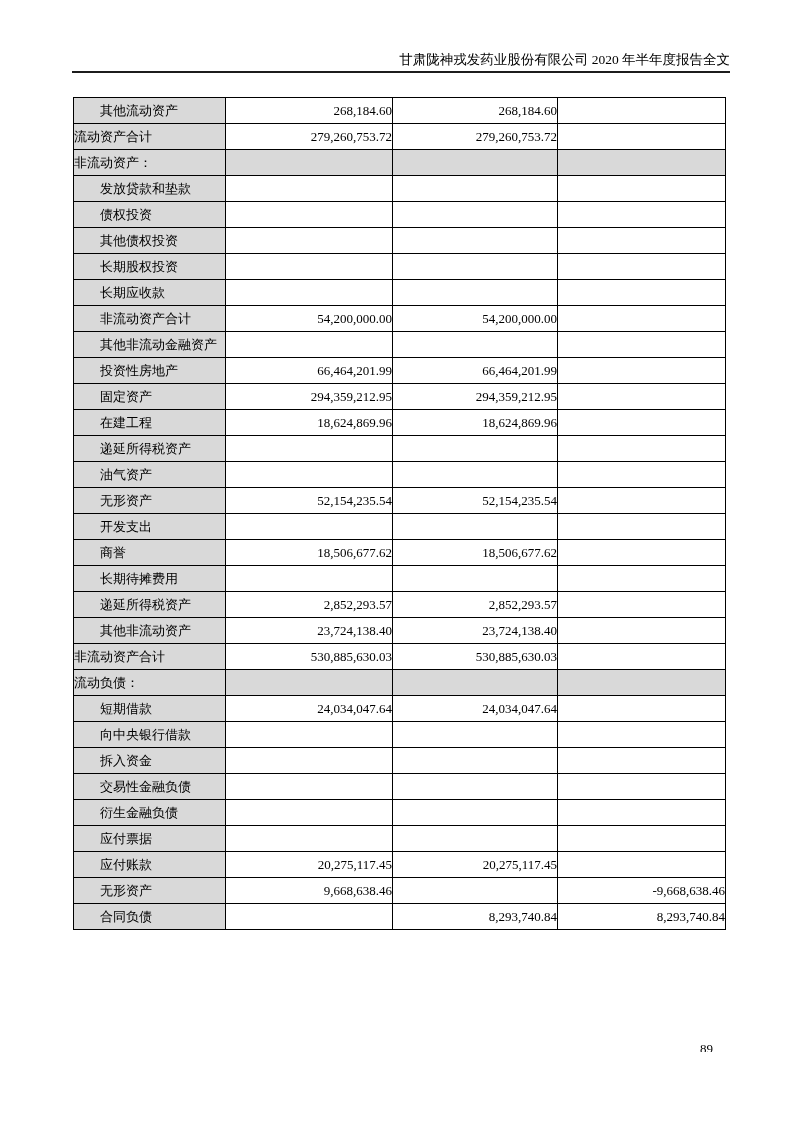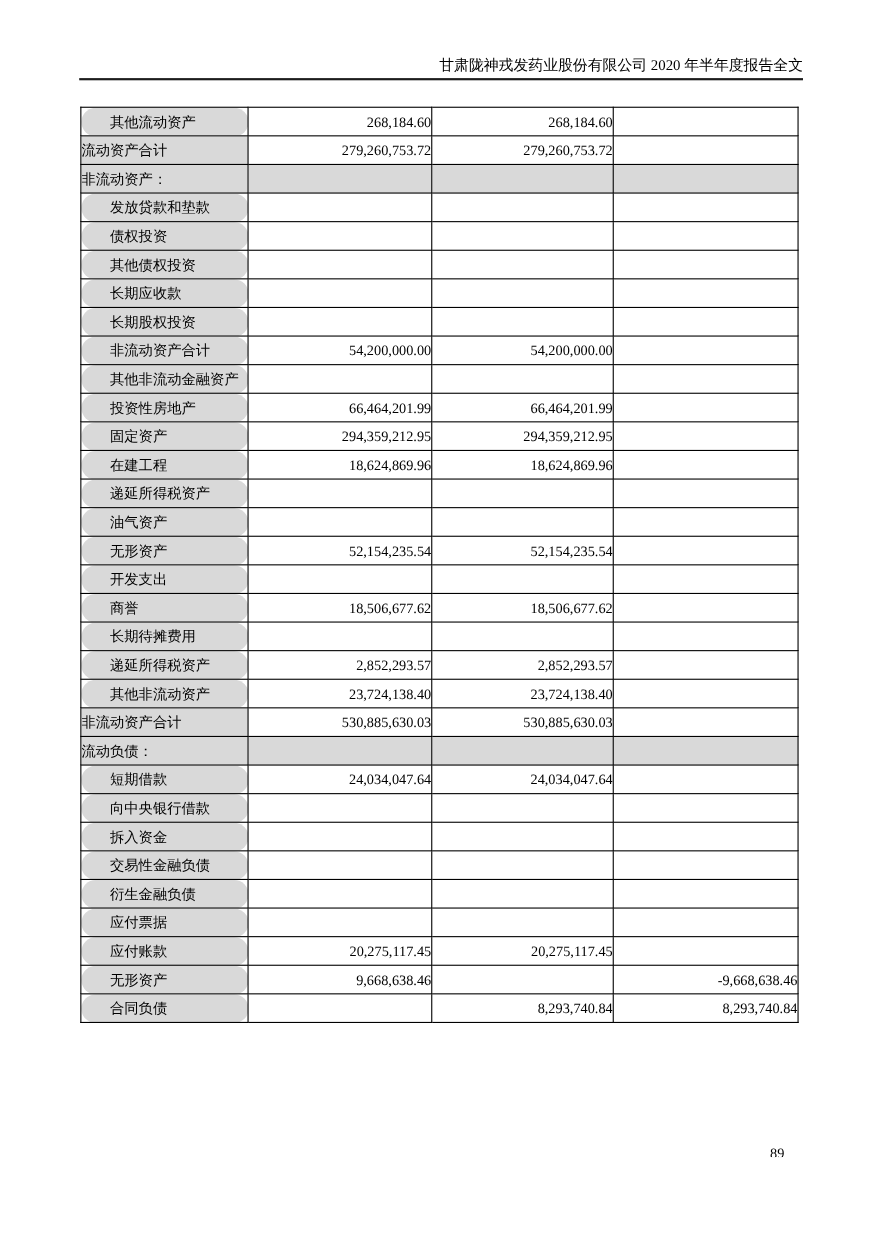--- a/index.html
+++ b/index.html
@@ -47,21 +47,21 @@
     padding: 0;
     vertical-align: middle;
     overflow: hidden;
     white-space: nowrap;
   }
   td.lbl {
     background: #d9d9d9;
     text-align: left;
     padding-left: 5px;
   }
-  td.lbl.ind { padding-left: 26px; border-radius: 13px; }
+  td.lbl.ind { padding-left: 26px; }
   td.num {
     background: #ffffff;
     text-align: right;
     padding-right: 4px;
   }
   tr.section td { background: #d9d9d9; }
   .page-number {
     position: absolute;
     top: 1041px;
     left: 700px;
@@ -153,27 +153,27 @@
             <td class="num"></td>
             <td class="num"></td>
           </tr>
           <tr>
             <td class="lbl ind">其他债权投资</td>
             <td class="num"></td>
             <td class="num"></td>
             <td class="num"></td>
           </tr>
           <tr>
+            <td class="lbl ind">长期股权投资</td>
+            <td class="num"></td>
+            <td class="num"></td>
+            <td class="num"></td>
+          </tr>
+          <tr>
             <td class="lbl ind">长期应收款</td>
-            <td class="num"></td>
-            <td class="num"></td>
-            <td class="num"></td>
-          </tr>
-          <tr>
-            <td class="lbl ind">长期股权投资</td>
             <td class="num"></td>
             <td class="num"></td>
             <td class="num"></td>
           </tr>
           <tr>
             <td class="lbl ind">非流动资产合计</td>
             <td class="num">54,200,000.00</td>
             <td class="num">54,200,000.00</td>
             <td class="num"></td>
           </tr>

